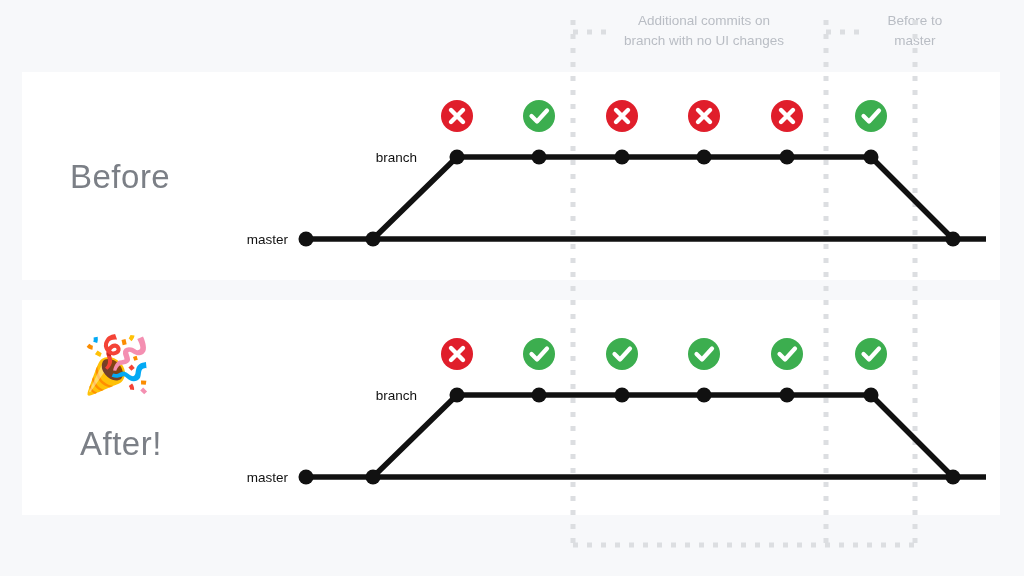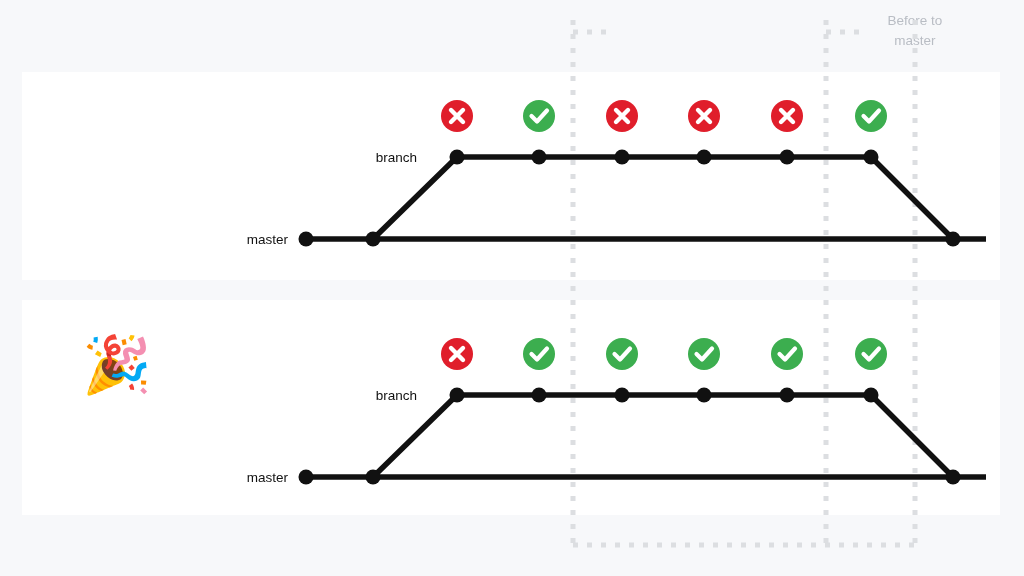--- a/index.html
+++ b/index.html
@@ -79,27 +79,31 @@
   }
 </style>
 </head>
 <body>
 
 <div id="stage">
 
   <div class="card" id="card-before"></div>
   <div class="card" id="card-after"></div>
 
+  <div class="annot" id="annot-commits">Additional commits on
+branch with no UI changes</div>
 
   <div class="annot" id="annot-merged">Before to
 master</div>
 
+  <div class="big-label" id="before-title">Before</div>
 
   <div class="emoji" id="after-emoji">🎉</div>
 
+  <div class="big-label" id="after-title">After!</div>
 
   <svg id="diagram" viewBox="0 0 1024 576" xmlns="http://www.w3.org/2000/svg">
     <g id="guides-layer">
         <line x1="573" y1="20" x2="573" y2="545" stroke="#dcdee1" stroke-width="5" stroke-dasharray="5 9" stroke-linecap="butt"></line>
         <line x1="826" y1="20" x2="826" y2="545" stroke="#dcdee1" stroke-width="5" stroke-dasharray="5 9" stroke-linecap="butt"></line>
         <line x1="915" y1="20" x2="915" y2="545" stroke="#dcdee1" stroke-width="5" stroke-dasharray="5 9" stroke-linecap="butt"></line>
         <line x1="573" y1="32" x2="613" y2="32" stroke="#dcdee1" stroke-width="5" stroke-dasharray="5 9"></line>
         <line x1="826" y1="32" x2="866" y2="32" stroke="#dcdee1" stroke-width="5" stroke-dasharray="5 9"></line>
         <line x1="573" y1="545" x2="915" y2="545" stroke="#dcdee1" stroke-width="5" stroke-dasharray="5 9"></line>
       </g>

